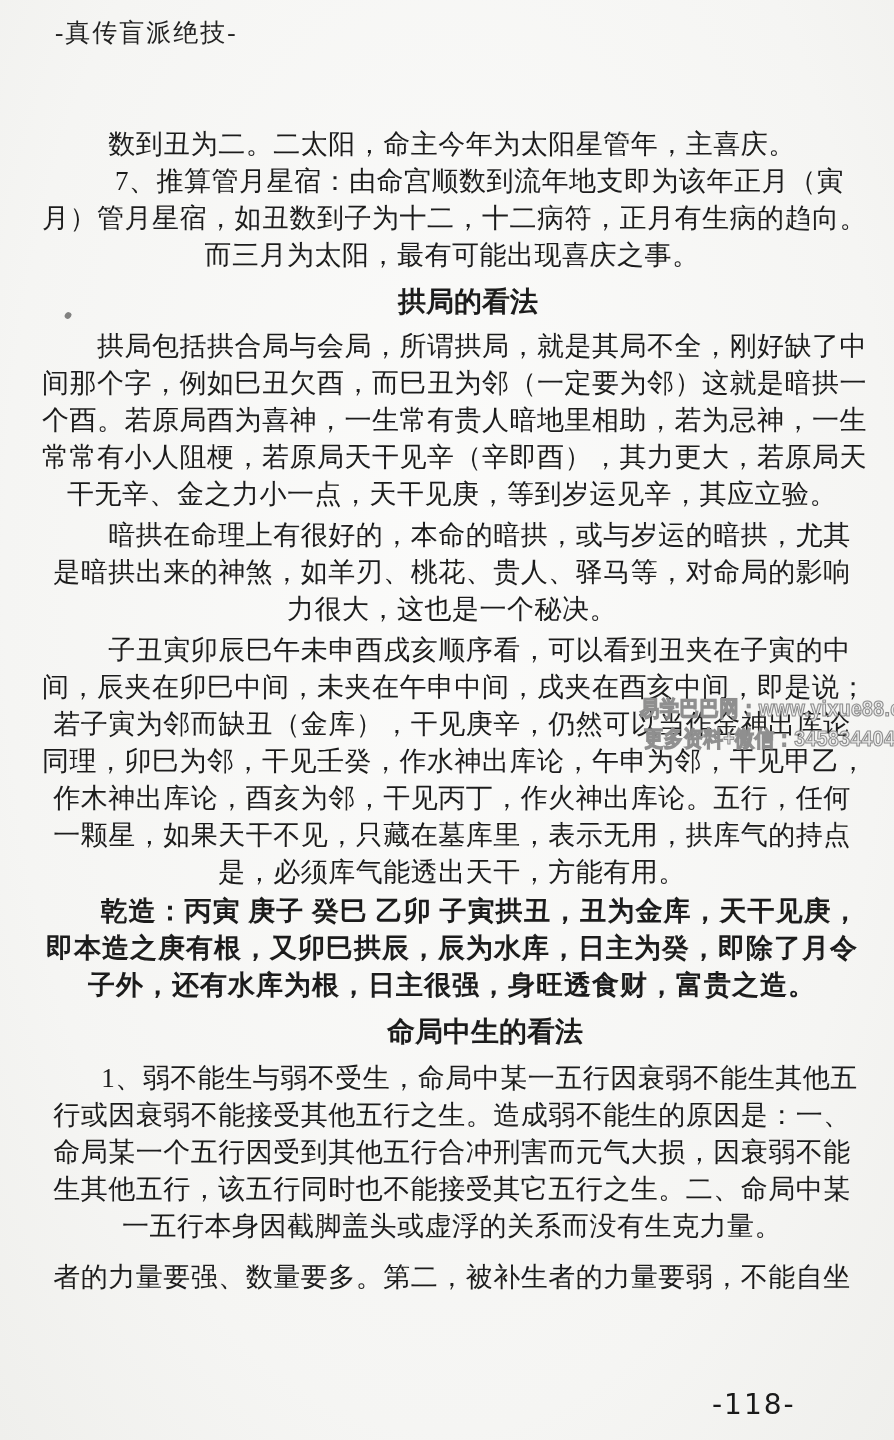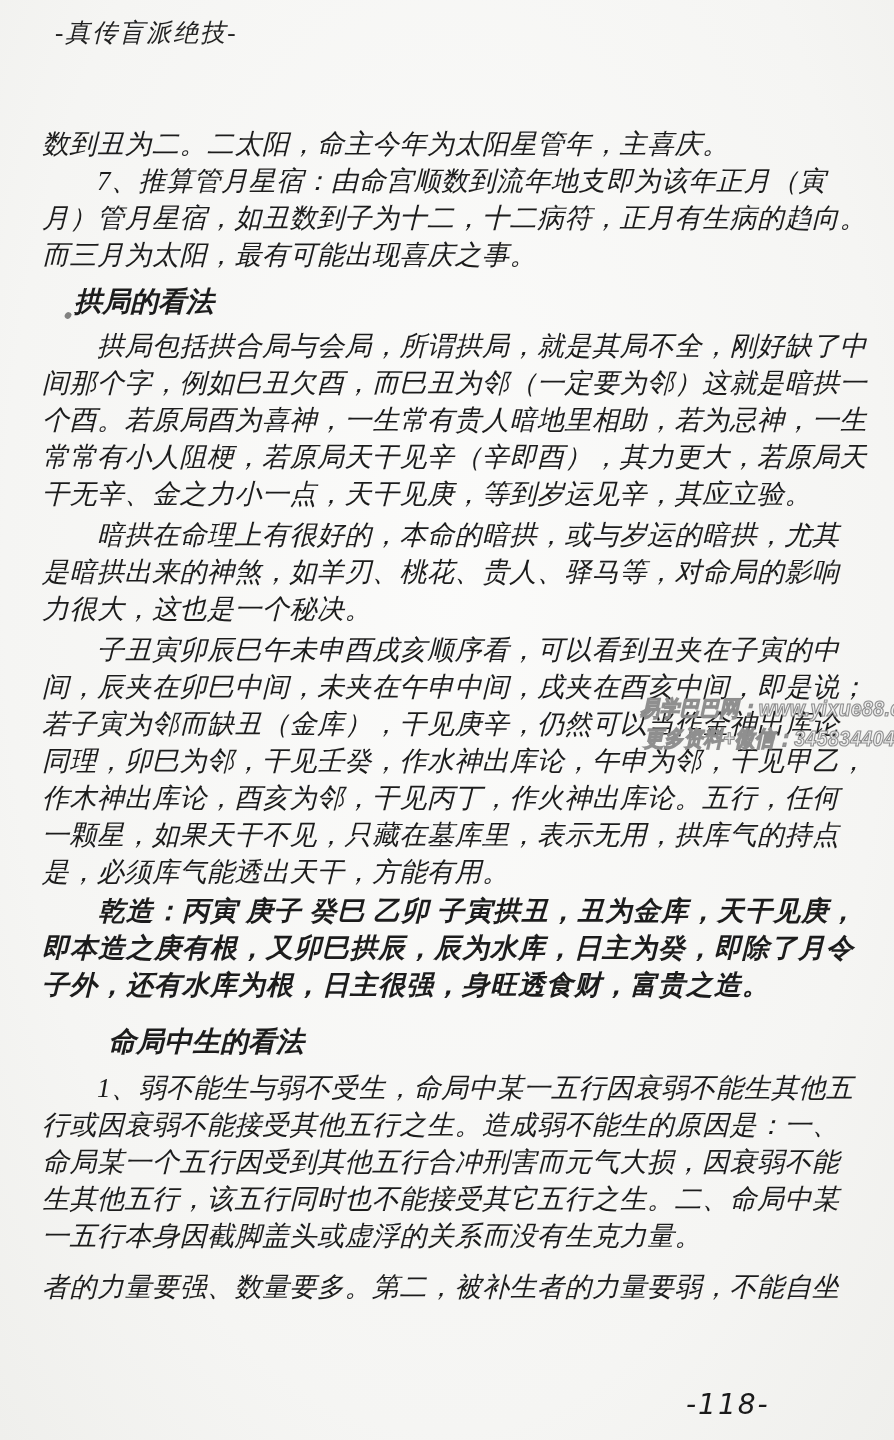--- a/index.html
+++ b/index.html
@@ -4,67 +4,66 @@
 <style>
   html,body{margin:0;padding:0;background:#e8e8e8;}
   .page{
     position:relative;
     width:894px;height:1440px;
     background:#f7f7f5;
     background-image:radial-gradient(ellipse at 50% 40%, #fbfbfa 0%, #f5f5f3 70%, #efefec 100%);
     overflow:hidden;
     font-family:"Liberation Serif","DejaVu Serif",serif;
     color:#1c1c1c;
-    font-style:italic;
   }
   .header{
     position:absolute;left:55px;top:16px;
     font-size:25px;letter-spacing:2px;color:#222;
     white-space:nowrap;
   }
   .content{
-    position:absolute;left:42px;top:126px;width:820px;
+    position:absolute;left:42px;top:126px;width:820px;text-align:center;
   }
   .p .line{
     font-size:27px;line-height:37px;white-space:nowrap;
     letter-spacing:0.5px;
   }
   .p.bold .line{
     font-weight:700;letter-spacing:1px;
   }
   .h{
     font-size:28px;font-weight:700;line-height:40px;
     margin-left:66px;white-space:nowrap;
   }
   .h1{margin-top:8px;margin-bottom:6px;margin-left:32px;}
   .h2{margin-top:2px;margin-bottom:8px;}
   .p1{margin-bottom:6px;}
   .p2{margin-bottom:4px;}
   .p3{margin-bottom:4px;}
   .p4{margin-bottom:2px;}
-  .p5{margin-bottom:18px;}
+  .p5{margin-bottom:8px;}
   .p6{margin-bottom:14px;}
   .wm{
     position:absolute;
     font-family:"Liberation Sans","DejaVu Sans",sans-serif;
     font-weight:700;
     font-size:22px;
     color:rgba(255,255,255,0.78);
     -webkit-text-stroke:1.2px rgba(138,138,138,0.95);
     text-shadow:0 0 1px rgba(120,120,120,0.5);
     white-space:nowrap;
     transform:scaleX(0.88);
     transform-origin:left center;
     z-index:5;
     letter-spacing:0.5px;
   }
   .wm1{left:640px;top:694px;}
   .wm2{left:644px;top:724px;}
   .pagenum{
-    position:absolute;left:686px;top:1388px;
+    position:absolute;left:712px;top:1388px;
     font-family:"DejaVu Sans","Liberation Sans",sans-serif;
     font-size:28px;color:#1a1a1a;letter-spacing:2px;
   }
   .ink-speck{
     position:absolute;left:65px;top:312px;
     width:6px;height:7px;border-radius:50% 40% 60% 50%;
     background:#5a5a5a;opacity:0.75;
     transform:rotate(35deg);
   }
 </style>

